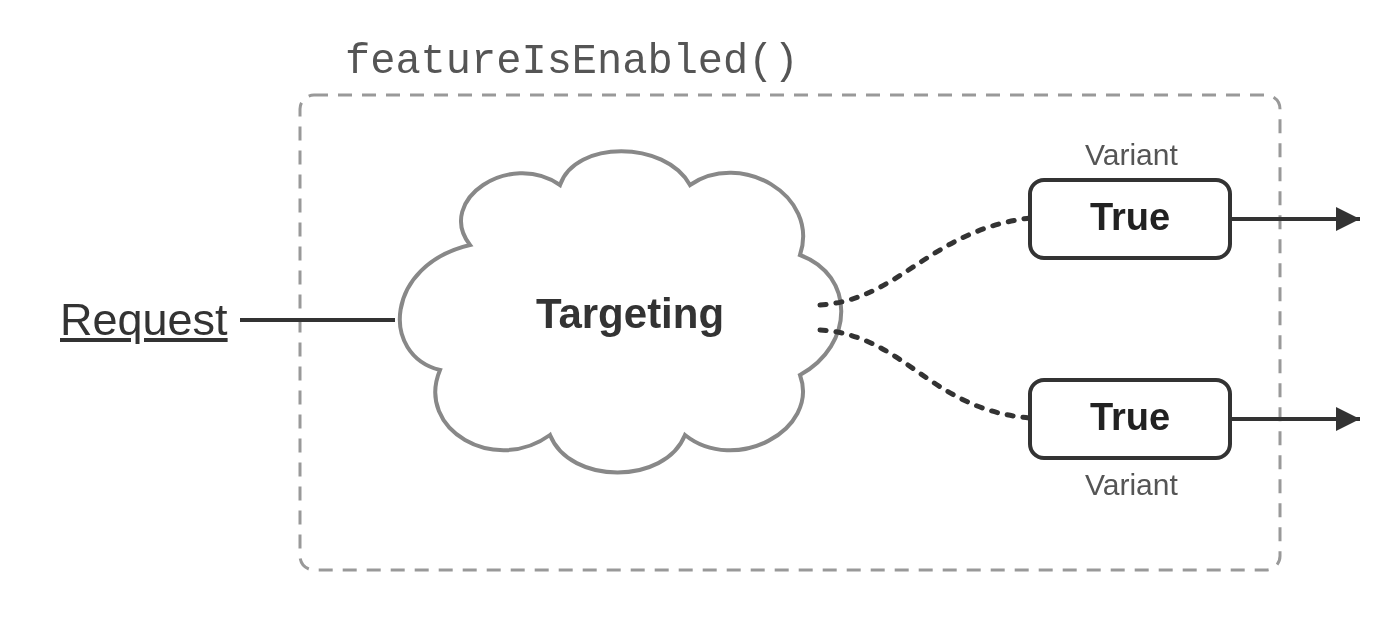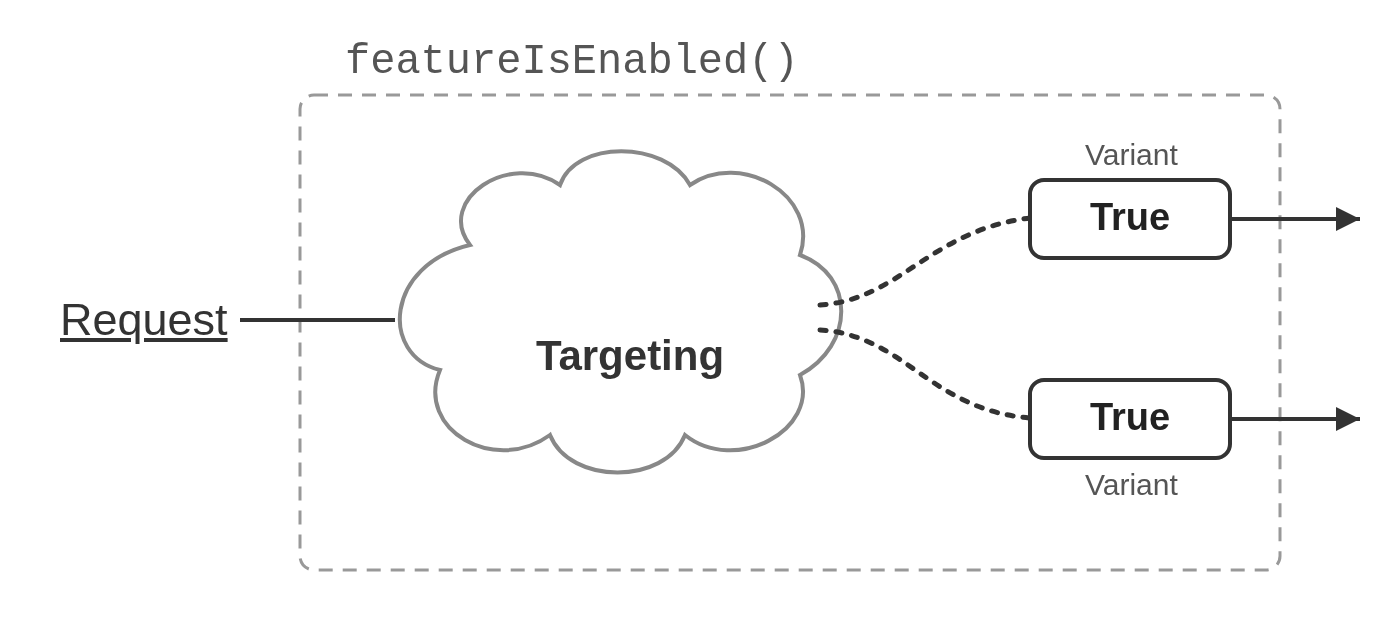--- a/index.html
+++ b/index.html
@@ -1,20 +1,20 @@
 <!DOCTYPE html>
 <html><head>
 <meta charset="utf-8">
 <style>
   html,body{margin:0;padding:0;width:1400px;height:642px;background:#fff;font-family:Arial,Helvetica,sans-serif;}
   .stage{position:relative;width:1400px;height:642px;}
   .txt{position:absolute;white-space:nowrap;color:#333;}
   .title{font-family:Liberation Mono, monospace;font-size:42px;color:#555;}
   .request{font-size:45px;color:#333;text-decoration:underline;}
-  .cloud-label{font-size:42px;font-weight:bold;color:#333;margin-top:42px;}
+  .cloud-label{font-size:42px;font-weight:bold;color:#333;}
   .variant-label{font-size:30px;color:#555;}
   .box-label{font-size:38px;font-weight:bold;color:#222;}
   svg.diagram{position:absolute;left:0;top:0;width:1400px;height:642px;}
   .dashed-rect{fill:none;stroke:#999;stroke-width:3;stroke-dasharray:14 10;rx:14;ry:14;}
   .solid-line{stroke:#333;stroke-width:4;fill:none;}
   .dotted-path{stroke:#333;stroke-width:5;fill:none;stroke-dasharray:6 10;stroke-linecap:round;}
   .arrow-head{fill:#333;}
   .cloud-path{fill:#fff;stroke:#888;stroke-width:4;}
   .variant-box{fill:#fff;stroke:#333;stroke-width:4;rx:14;ry:14;}
 </style>

